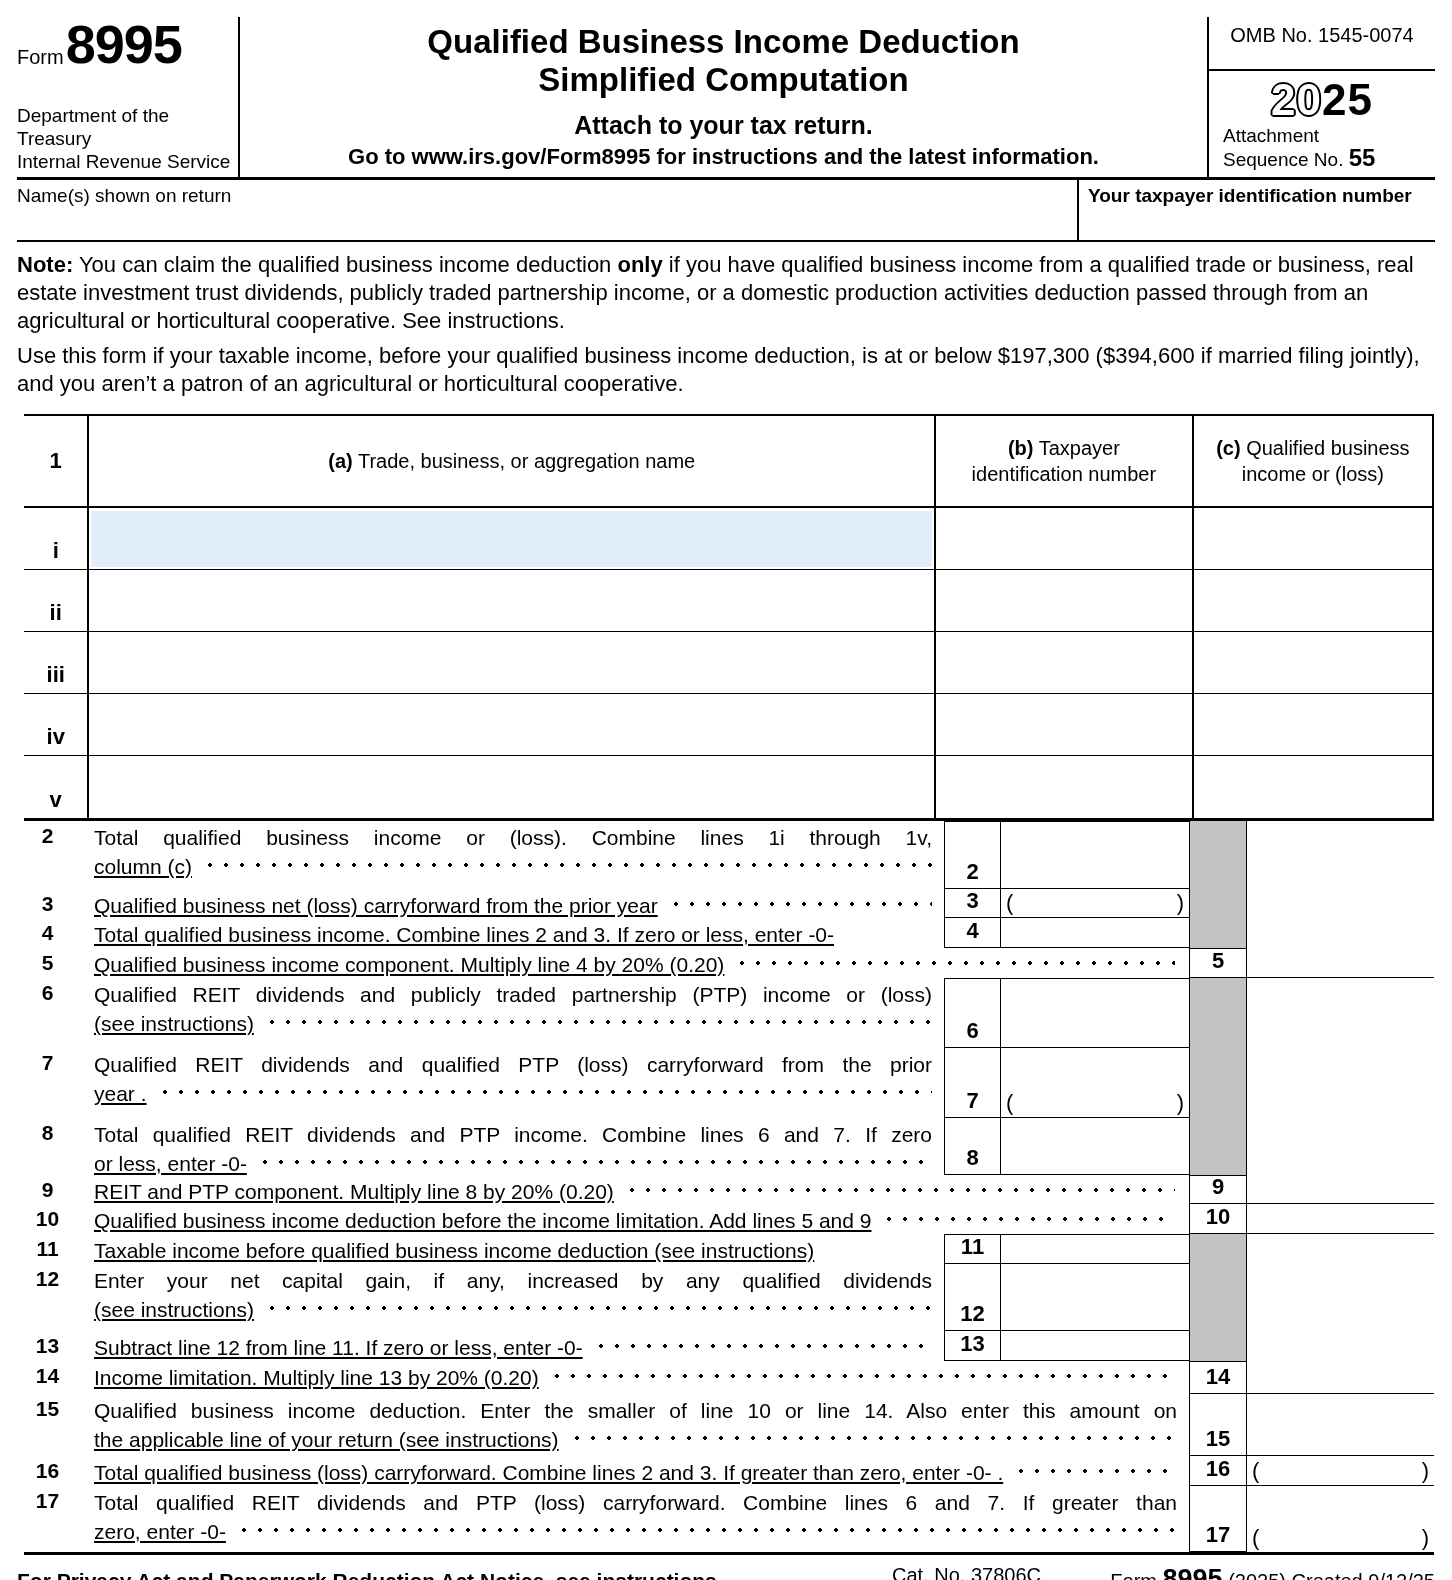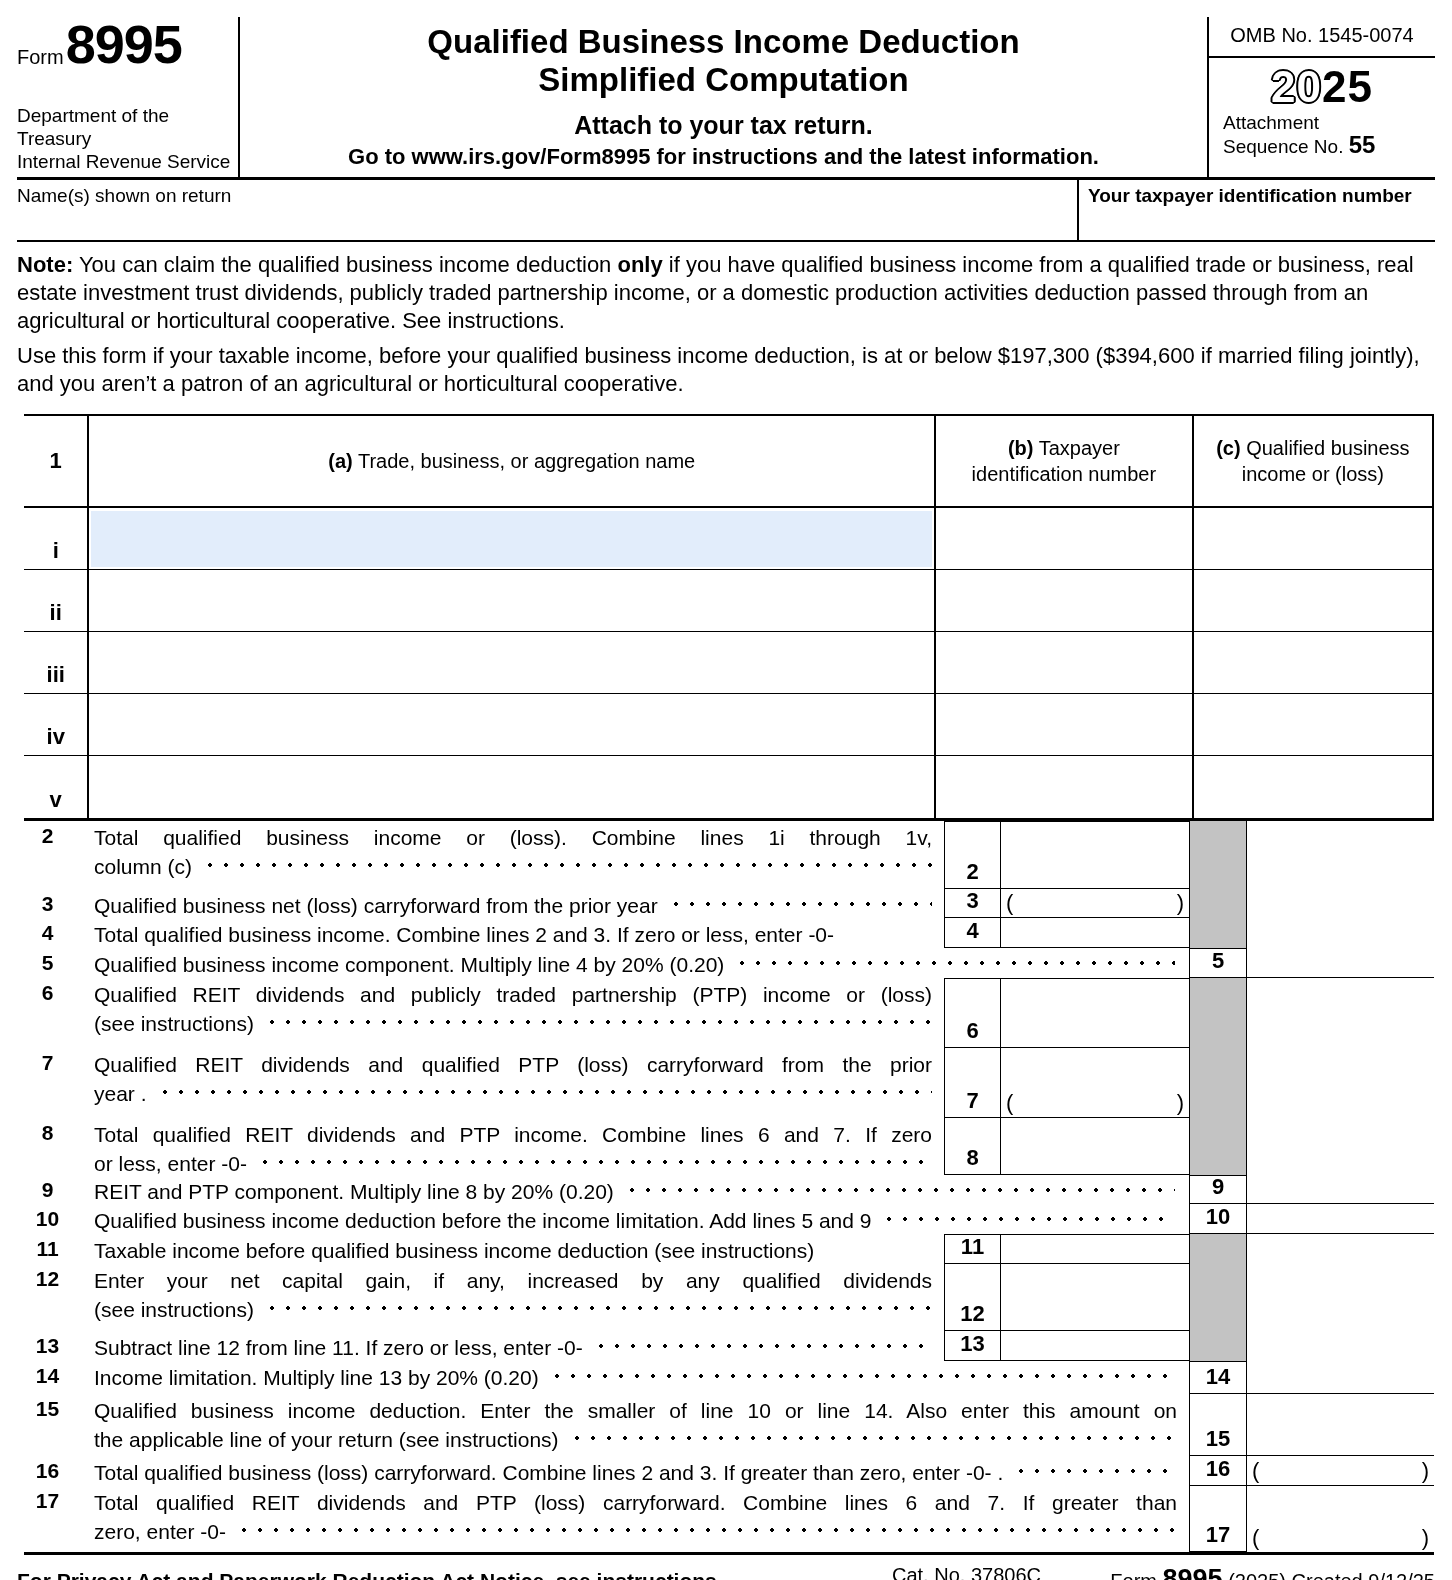--- a/index.html
+++ b/index.html
@@ -18,21 +18,21 @@
   .form-word { font-size:20px; }
   .form-big { font-size:54px; font-weight:bold; letter-spacing:-1px; line-height:50px; }
   .form-no-wrap { display:flex; align-items:flex-end; gap:2px; }
   .agency { margin-top:auto; font-size:19px; line-height:23px; }
   .hdr-center { width:967px; text-align:center; padding-top:6px; }
   .title1 { font-size:33px; font-weight:bold; line-height:38px; }
   .attach { font-size:25px; font-weight:bold; margin-top:12px; }
   .goto { font-size:22px; font-weight:bold; margin-top:4px; }
   .goto .url { }
   .hdr-right { width:228px; display:flex; flex-direction:column; border-left:2px solid #000; }
-  .omb { font-size:20px; text-align:center; padding:7px 0 9px; border-bottom:2px solid #000; }
+  .omb { font-size:20px; text-align:center; padding:7px 0 22px; border-bottom:2px solid #000; }
   .year { font-size:44px; font-weight:bold; text-align:center; letter-spacing:1px; margin-top:6px; line-height:46px; }
   .yr-outline { color:#fff; text-shadow:-2px 0 #000,2px 0 #000,0 -2px #000,0 2px #000,-1.4px -1.4px #000,1.4px -1.4px #000,-1.4px 1.4px #000,1.4px 1.4px #000; }
   .attach-seq { font-size:19px; line-height:22px; padding-left:14px; margin-top:2px; }
   .seq-no { font-size:24px; font-weight:bold; }
 
   
   .name-row { display:flex; height:62px; border-bottom:2px solid #000; }
   .name-cell { flex:1; font-size:19px; padding-top:5px; }
   .tin-cell { width:358px; border-left:2px solid #000; padding:5px 0 0 9px; font-size:19px; font-weight:bold; }
 
@@ -59,21 +59,21 @@
   .t1body .t1-num { align-items:flex-end; padding-bottom:5px; font-size:22px; font-weight:bold; }
   .hl { position:absolute; left:2px; top:3px; right:2px; bottom:2px; background:#e2edfb; }
 
   
   .lines { margin-left:7px; width:1410px; border-bottom:3px solid #000; font-size:21px; }
   .lrow { display:flex; }
   .c-num { width:67px; padding:3px 20px 0 0; text-align:center; font-weight:bold; }
   .c-desc { width:853px; padding:2px 0 0 3px; line-height:29px; }
   .c-desc-wide { width:1098px; padding:2px 0 0 3px; line-height:29px; }
   .l1 { display:block; text-align:justify; text-align-last:justify; padding-right:12px; }
-  .l2row { display:flex; }
+  .l2row { display:flex;text-decoration:underline; }
   .leader { flex:1 1 auto; align-self:flex-end; height:14px; margin:0 12px 5px 10px;
             background-image:radial-gradient(circle, #000 1.7px, transparent 2px);
             background-size:16px 14px; background-repeat:repeat-x; background-position:left bottom 4px; }
   .c-desc-wide .leader { margin-right:14px; }
   .c-bnum { width:56px; border-left:1.5px solid #000; border-bottom:1.5px solid #000;
             display:flex; align-items:flex-end; justify-content:center; padding-bottom:3px; font-weight:bold; font-size:22px; }
   .c-bentry { width:189px; border-left:1.5px solid #000; border-bottom:1.5px solid #000; }
   .gf { border-top:1.5px solid #000; }
   .c-gray { width:58px; border-left:1.5px solid #000; border-right:1.5px solid #000; }
   .shaded { background:#c3c3c3; }

